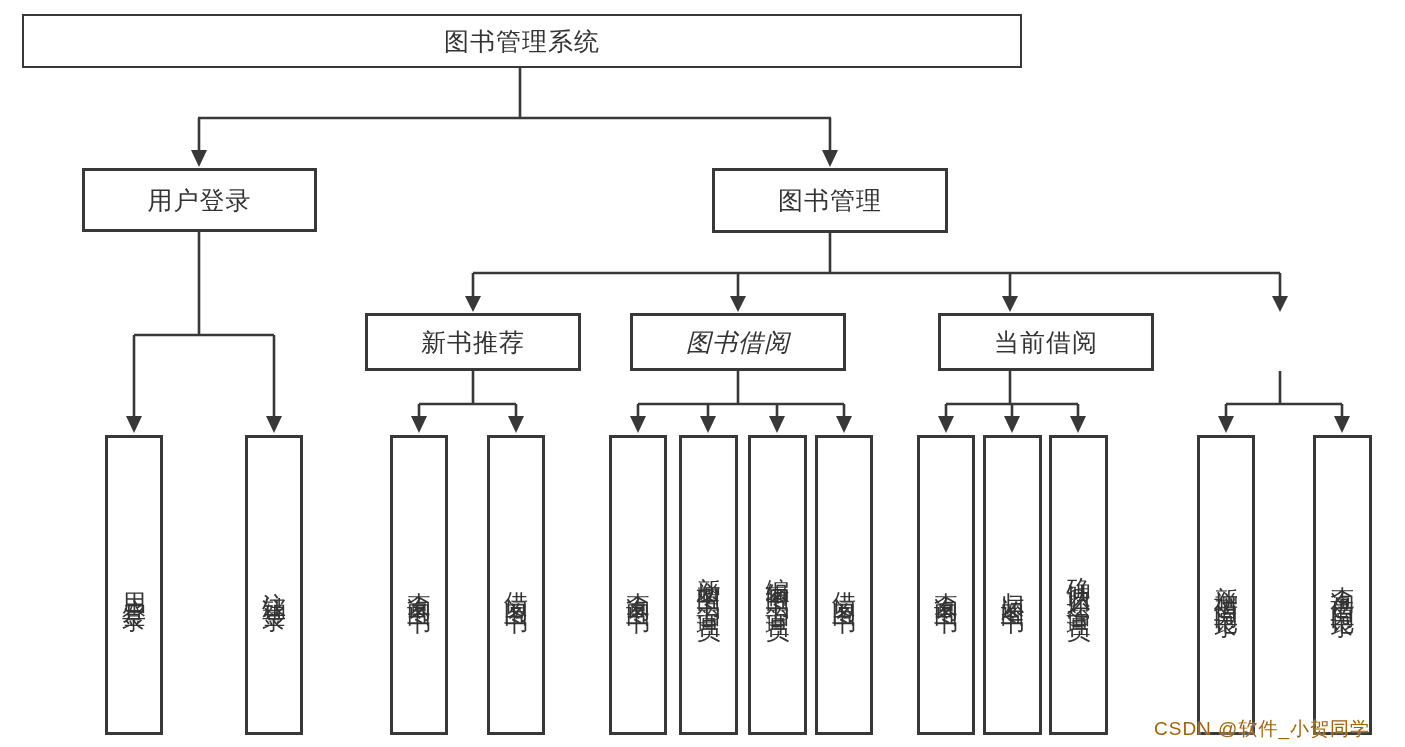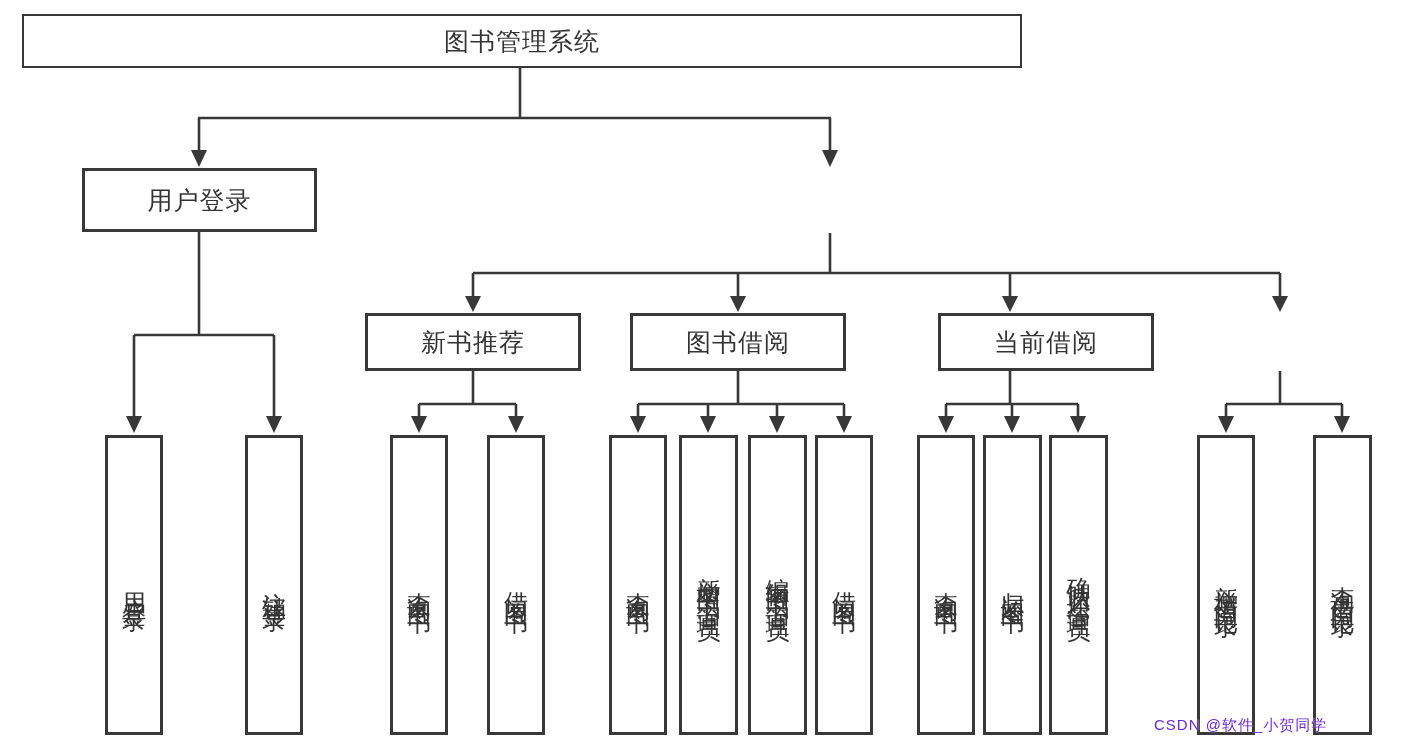--- a/index.html
+++ b/index.html
@@ -33,22 +33,22 @@
     writing-mode:vertical-rl;
     text-orientation:mixed;
     font-size:24px;
     letter-spacing:6px;
     line-height:1;
   }
   .lbl{display:inline-block;}
   #watermark{
     position:absolute;
     left:1154px;top:716px;
-    font-size:15px;
-    color:#6d28d9;
+    font-size:19px;
+    color:#a16207;
     text-shadow:0 0 2px rgba(255,255,255,.9);
     letter-spacing:1px;
     z-index:5;
     white-space:nowrap;
   }
 </style>
 </head>
 <body>
 
 <div id="canvas">
@@ -73,25 +73,28 @@
              M1218 416 L1234 416 L1226 433 Z M1334 416 L1350 416 L1342 433 Z" fill="#383838" stroke="none"></path>
   </svg>
 
   <div class="node root" style="left:22px;top:14px;width:1000px;height:54px;">
     <span class="lbl">图书管理系统</span>
   </div>
 
   <div class="node" style="left:82px;top:168px;width:235px;height:64px;">
     <span class="lbl">用户登录</span>
   </div>
+  <div class="node" style="left:712px;top:168px;width:236px;height:65px;">
+    <span class="lbl">图书管理</span>
+  </div>
 
   <div class="node" style="left:365px;top:313px;width:216px;height:58px;align-items:center;">
     <span class="lbl">新书推荐</span>
   </div>
-  <div class="node" style="left:630px;top:313px;width:216px;height:58px;">
+  <div class="node" style="left:630px;top:313px;width:216px;height:58px;font-style:italic;">
     <span class="lbl">图书借阅</span>
   </div>
   <div class="node" style="left:902px;top:313px;width:216px;height:58px;margin-left:36px;">
     <span class="lbl">当前借阅</span>
   </div>
 
   <div class="leaf" style="left:105px;top:435px;width:58px;height:300px;">
     <span class="vtxt">用户登录</span>
   </div>
   <div class="leaf" style="left:245px;top:435px;width:58px;height:300px;">

